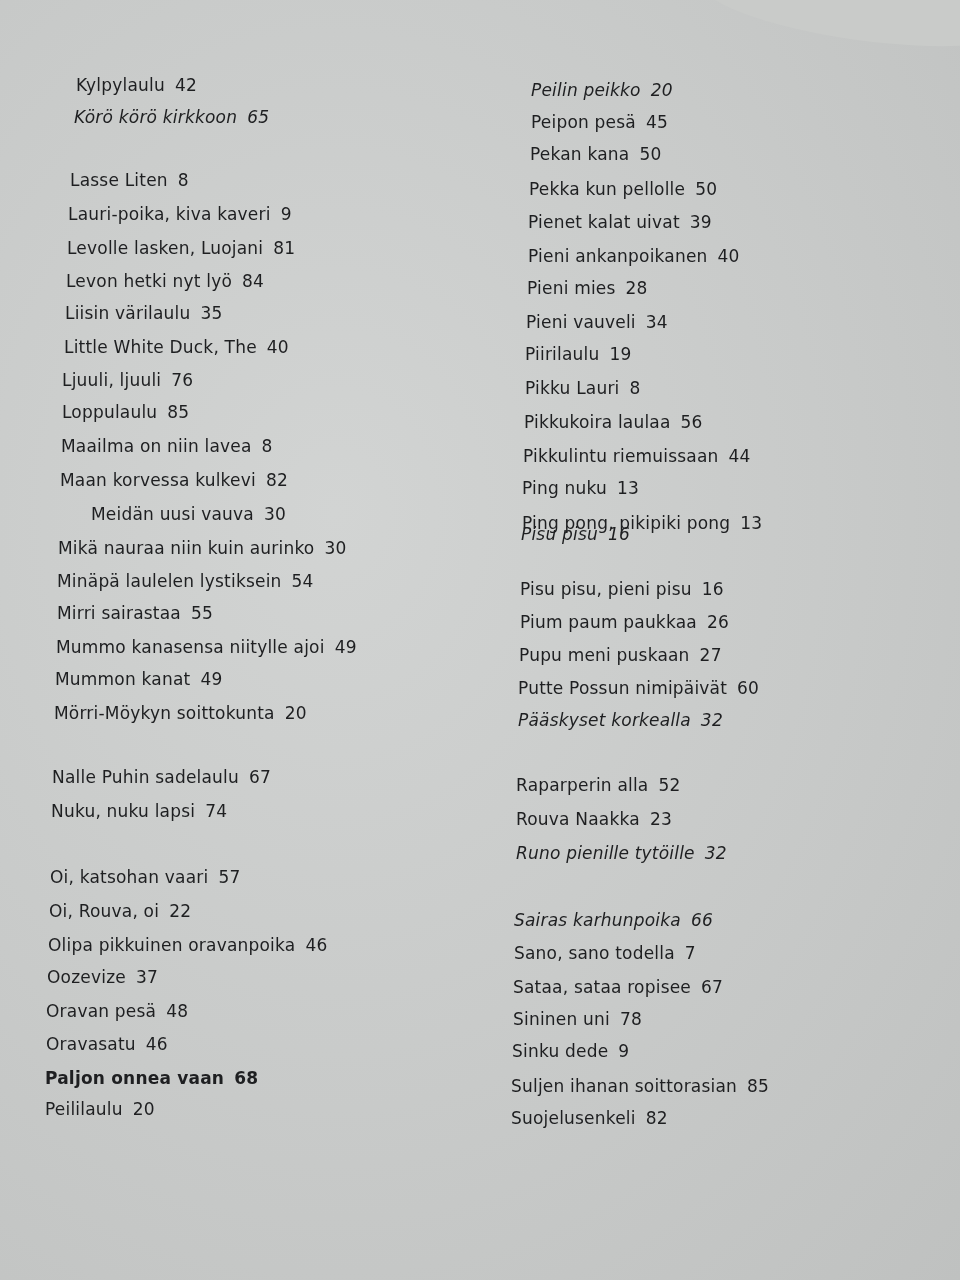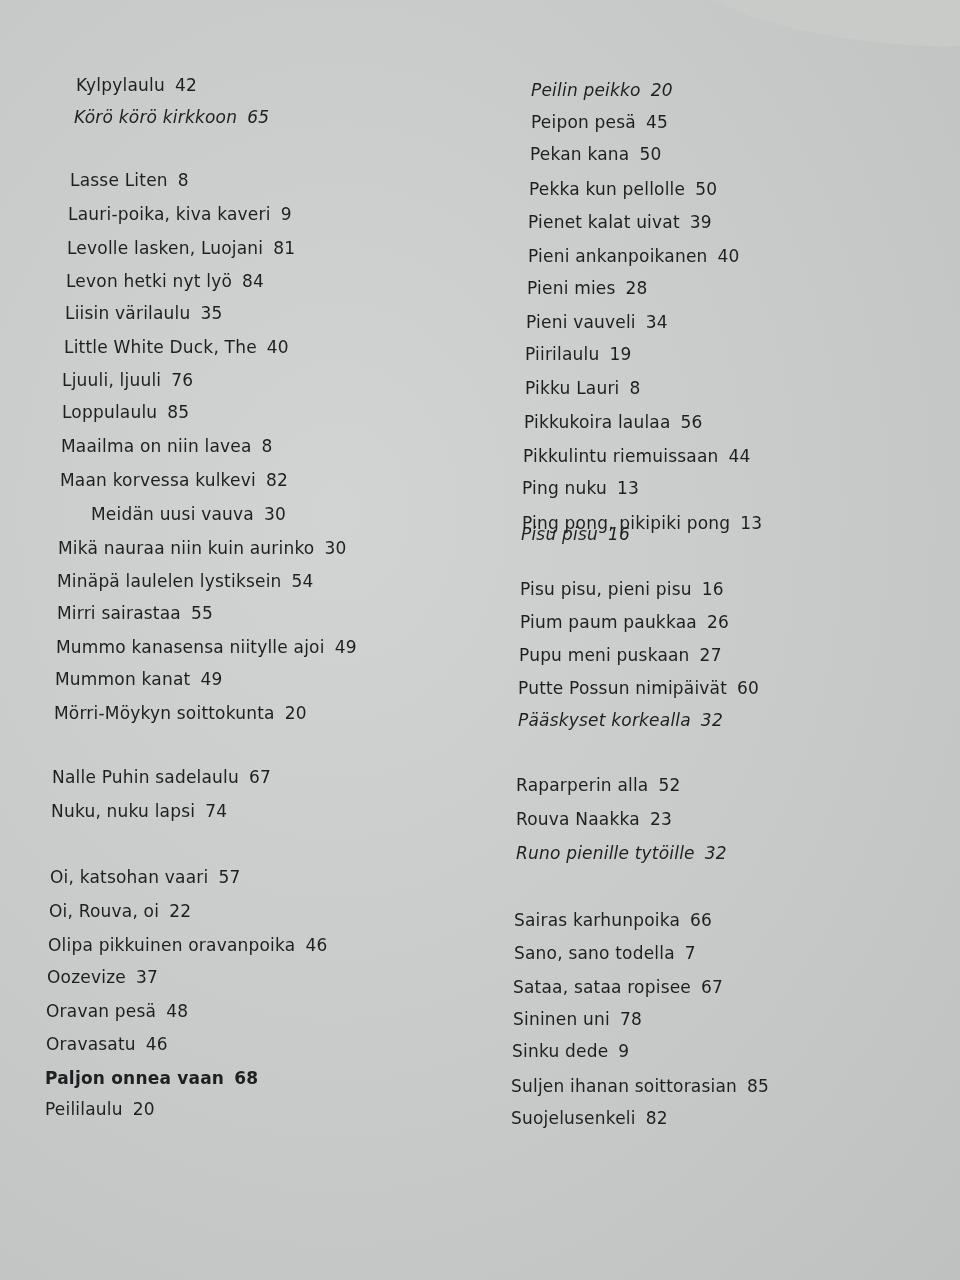--- a/index.html
+++ b/index.html
@@ -102,21 +102,21 @@
       <div class="entry" style="left: 522px; top: 513px;"><span>Ping pong, pikipiki pong</span><span class="num">13</span></div>
       <div class="entry" style="left: 521px; top: 524px; font-style: italic;"><span>Pisu pisu</span><span class="num">16</span></div>
       <div class="entry" style="left: 520px; top: 579px;"><span>Pisu pisu, pieni pisu</span><span class="num">16</span></div>
       <div class="entry" style="left: 520px; top: 612px;"><span>Pium paum paukkaa</span><span class="num">26</span></div>
       <div class="entry" style="left: 519px; top: 645px;"><span>Pupu meni puskaan</span><span class="num">27</span></div>
       <div class="entry" style="left: 518px; top: 678px;"><span>Putte Possun nimipäivät</span><span class="num">60</span></div>
       <div class="entry italic" style="left: 518px; top: 710px;"><span>Pääskyset korkealla</span><span class="num">32</span></div>
       <div class="entry" style="left: 516px; top: 775px;"><span>Raparperin alla</span><span class="num">52</span></div>
       <div class="entry" style="left: 516px; top: 809px;"><span>Rouva Naakka</span><span class="num">23</span></div>
       <div class="entry italic" style="left: 516px; top: 843px;"><span>Runo pienille tytöille</span><span class="num">32</span></div>
-      <div class="entry" style="left: 514px; top: 910px;"><span>Sairas karhunpoika</span><span class="num">66</span></div>
+      <div class="entry" style="left: 514px; top: 910px; font-style: italic;"><span>Sairas karhunpoika</span><span class="num">66</span></div>
       <div class="entry" style="left: 514px; top: 943px;"><span>Sano, sano todella</span><span class="num">7</span></div>
       <div class="entry" style="left: 513px; top: 977px;"><span>Sataa, sataa ropisee</span><span class="num">67</span></div>
       <div class="entry" style="left: 513px; top: 1009px;"><span>Sininen uni</span><span class="num">78</span></div>
       <div class="entry" style="left: 512px; top: 1041px;"><span>Sinku dede</span><span class="num">9</span></div>
       <div class="entry" style="left: 511px; top: 1076px;"><span>Suljen ihanan soittorasian</span><span class="num">85</span></div>
       <div class="entry" style="left: 511px; top: 1108px;"><span>Suojelusenkeli</span><span class="num">82</span></div>
     </div>
 </div>
 
 </body></html>

